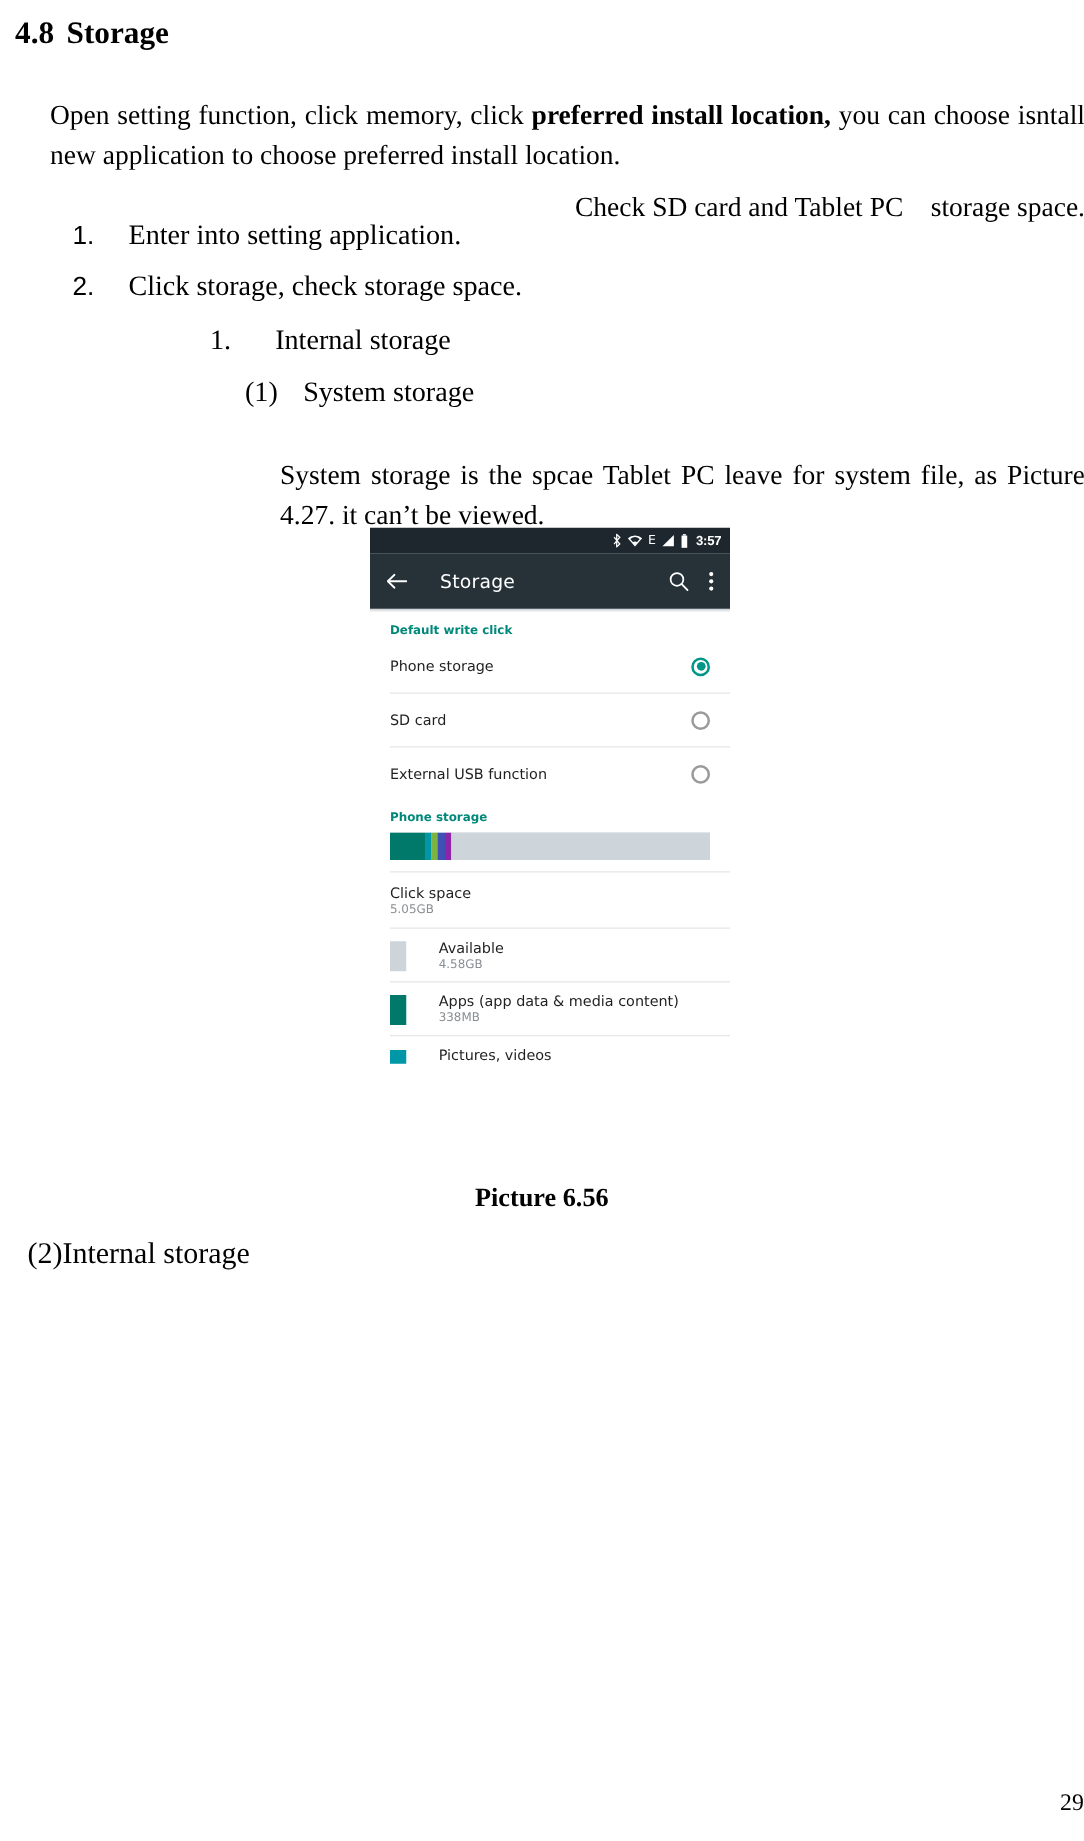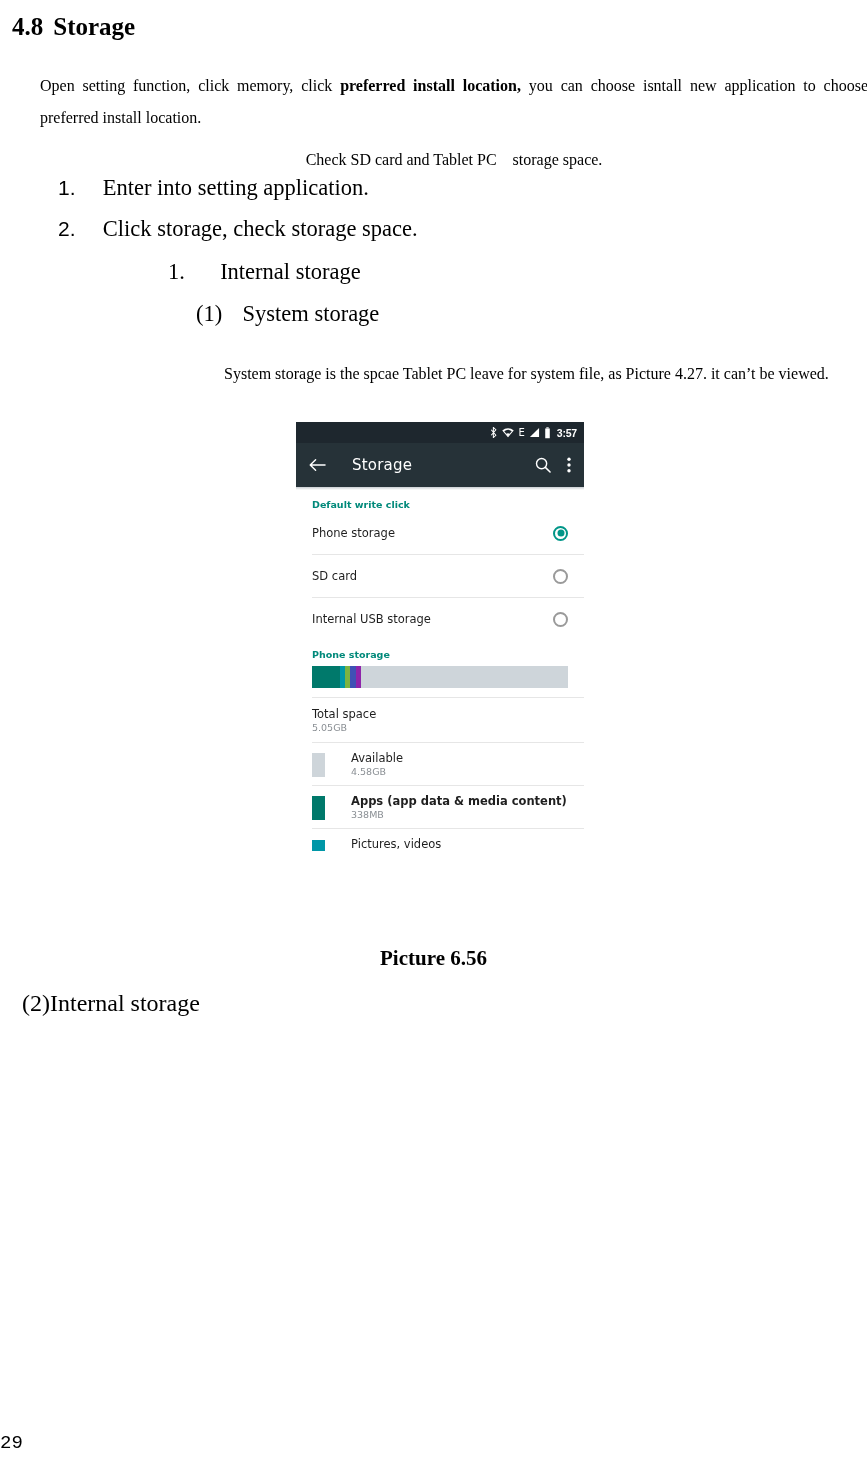--- a/index.html
+++ b/index.html
@@ -32,26 +32,26 @@
     font-weight: bold;
     font-size: 25px;
     letter-spacing: 0px;
     white-space: nowrap;
   }
   .h-num { margin-right: 10px; }
 
   .para {
     position: absolute;
     font-family: "Liberation Serif", serif;
-    font-size: 16px;
+    font-size: 22px;
     line-height: 32px;
     text-align: justify;
     color: #000;
   }
-  .para.nojust { text-align: center; }
+  .para.nojust { text-align: right; }
 
   .bold { font-weight: bold; }
 
   .listitem {
     position: absolute;
     font-family: "Liberation Serif", serif;
     font-size: 22.5px;
     line-height: 30px;
     white-space: nowrap;
   }
@@ -67,22 +67,22 @@
     text-align: center;
     font-family: "Liberation Serif", serif;
     font-weight: bold;
     font-size: 21px;
   }
 
   .pagenum {
     position: absolute;
     left: 0;
     width: 867px;
-    text-align: left;
-    font-family: Liberation Mono, monospace;
+    text-align: right;
+    font-family: Liberation Serif, serif;
     font-size: 19px;
     top: 1432px;
   }
 
   
   .shot {
     position: absolute;
     left: 296px;
     top: 422px;
     width: 288px;
@@ -340,58 +340,58 @@
     </div>
     <div class="divider"></div>
 
     <div class="radio-row">
       <span class="rlabel">SD card</span>
       <span class="radio"></span>
     </div>
     <div class="divider"></div>
 
     <div class="radio-row">
-      <span class="rlabel">Internal USB storage</span>
+      <span class="rlabel">External USB function</span>
       <span class="radio"></span>
     </div>
 
     <div class="sec-header">Phone storage</div>
 
     <div class="bar-wrap">
       <div class="stackbar" id="stackbar">
           <div class="seg" style="width: 11%; background: rgb(0, 121, 107);"></div>
           <div class="seg" style="width: 2%; background: rgb(0, 151, 167);"></div>
           <div class="seg" style="width: 2%; background: rgb(124, 179, 66);"></div>
           <div class="seg" style="width: 2.2%; background: rgb(63, 81, 181);"></div>
           <div class="seg" style="width: 2%; background: rgb(142, 36, 170);"></div>
           <div class="seg" style="width: 80.8%; background: rgb(206, 213, 218);"></div>
         </div>
     </div>
 
     <div class="divider" style="margin-top:9px;"></div>
 
     <div class="kv-row">
-      <div class="kv-title">Total space</div>
+      <div class="kv-title">Click space</div>
       <div class="kv-sub">5.05GB</div>
     </div>
     <div class="divider"></div>
 
     <div class="legend-row">
       <span class="swatch" id="sw0" style="background: rgb(206, 213, 218);"></span>
       <span class="legend-text">
         <span class="kv-title" style="display:block;">Available</span>
         <span class="kv-sub" style="display:block;">4.58GB</span>
       </span>
     </div>
     <div class="divider"></div>
 
     <div class="legend-row">
       <span class="swatch" id="sw1" style="background: rgb(0, 121, 107);"></span>
       <span class="legend-text">
-        <span class="kv-title" style="display:block;font-weight:bold;">Apps (app data &amp; media content)</span>
+        <span class="kv-title" style="display:block;">Apps (app data &amp; media content)</span>
         <span class="kv-sub" style="display:block;">338MB</span>
       </span>
     </div>
     <div class="divider"></div>
 
     <div class="legend-row single">
       <span class="swatch" id="sw2" style="background: rgb(0, 151, 167);"></span>
       <span class="legend-text">
         <span class="kv-title" style="display:block;">Pictures, videos</span>
       </span>

